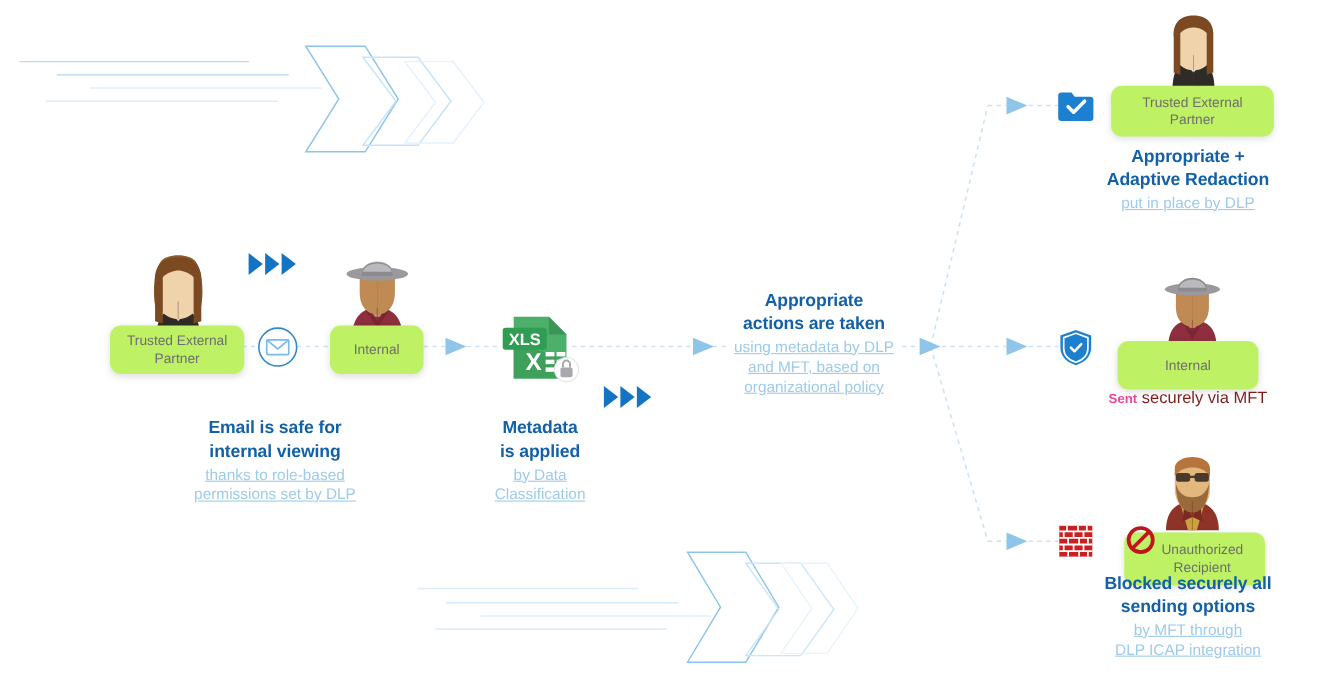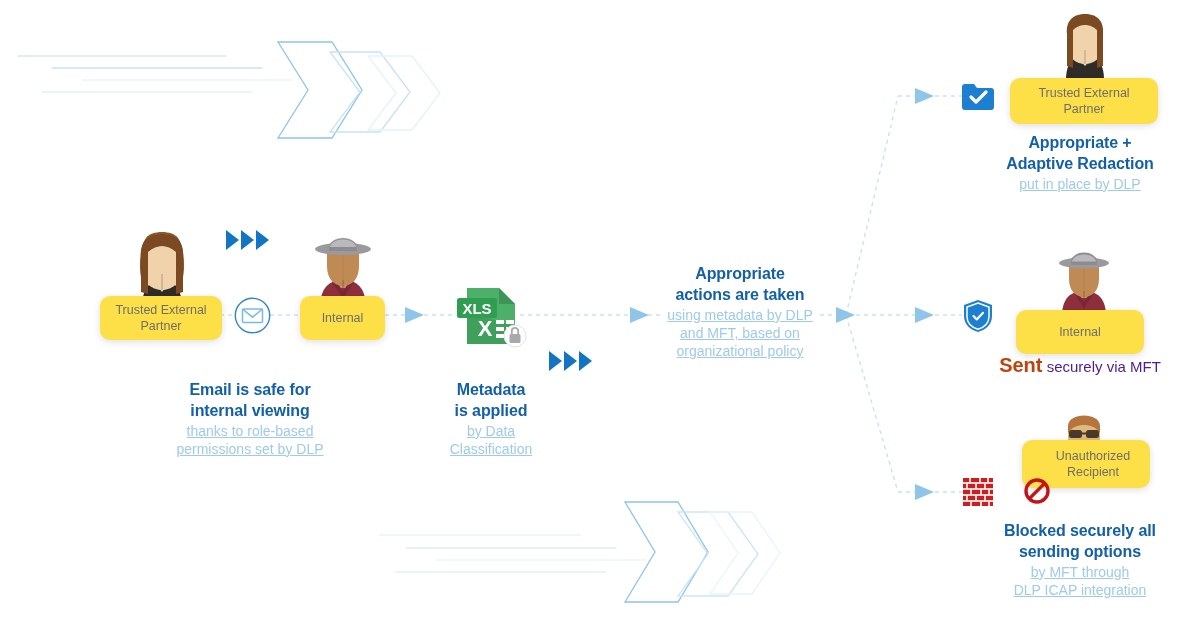--- a/index.html
+++ b/index.html
@@ -10,21 +10,21 @@
     overflow: hidden;
   }
   #stage { position: relative; width: 1200px; height: 628px; }
 
   
   .deco { position: absolute; pointer-events: none; }
 
   
   .card {
     position: absolute;
-    background: #fde047;
+    background: #bef264;
     border-radius: 10px;
     box-shadow: 0 2px 7px rgba(0,0,0,0.13);
     display: flex;
     align-items: center;
     justify-content: center;
     text-align: center;
     color: #6e6e6e;
     font-size: 12.5px;
     line-height: 1.32;
     padding: 0 8px;
@@ -40,22 +40,22 @@
     font-weight: bold;
     font-size: 16px;
     letter-spacing: -0.1px;
   }
   .cap-sub {
     color: #9ecbea;
     font-size: 14px;
     font-weight: normal;
     text-decoration: underline;
   }
-  .cap-inline-bold { color: #c2410c; font-weight: bold; font-size: 20px; }
-  .cap-inline-sub  { color: #4c1d95; font-weight: normal; font-size: 15px; }
+  .cap-inline-bold { color: #ec4899; font-weight: bold; font-size: 12px; }
+  .cap-inline-sub  { color: #7f1d1d; font-weight: normal; font-size: 15px; }
 
   
   .triple { position: absolute; display: flex; gap: 2px; }
   .triple i {
     display: block;
     width: 0; height: 0;
     border-top: 10px solid transparent;
     border-bottom: 10px solid transparent;
     border-left: 13px solid #1474c4;
   }
@@ -343,21 +343,21 @@
       <path d="M16 20 C16 6 48 6 48 20 L48 27 C44 21 38 19 32 19 C26 19 20 21 16 27 Z" fill="#b5753c"></path>
       <g fill="#4a3a2c">
         <rect x="17" y="24" width="13" height="8" rx="2.5"></rect>
         <rect x="34" y="24" width="13" height="8" rx="2.5"></rect>
         <rect x="29" y="26.5" width="6" height="2"></rect>
       </g>
       <path d="M32 50 L32 76" stroke="#7a2a20" stroke-width="1" opacity="0.4"></path>
     </svg>
   </div>
 
-  <div class="card" style="left:1022px; top:440px; width:128px; height:48px;">
+  <div class="card" style="left:1022px; top:484px; width:128px; height:48px;">
     <span style="padding-left:14px;">
       <span>Unauthorized</span><br>
       <span>Recipient</span>
     </span>
   </div>
 
   <div class="icon-box" style="left:1024px; top:478px;">
     <svg width="26" height="26" viewBox="0 0 26 26">
       <circle cx="13" cy="13" r="11" fill="none" stroke="#c2141b" stroke-width="3.4"></circle>
       <line x1="5.6" y1="20.4" x2="20.4" y2="5.6" stroke="#c2141b" stroke-width="3.4"></line>

